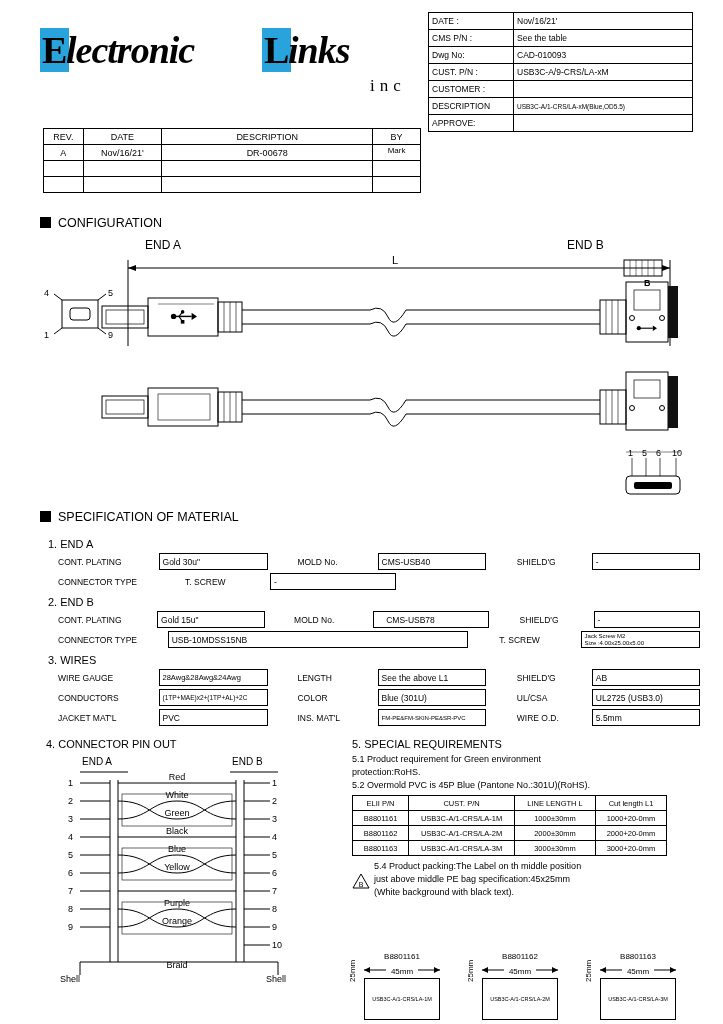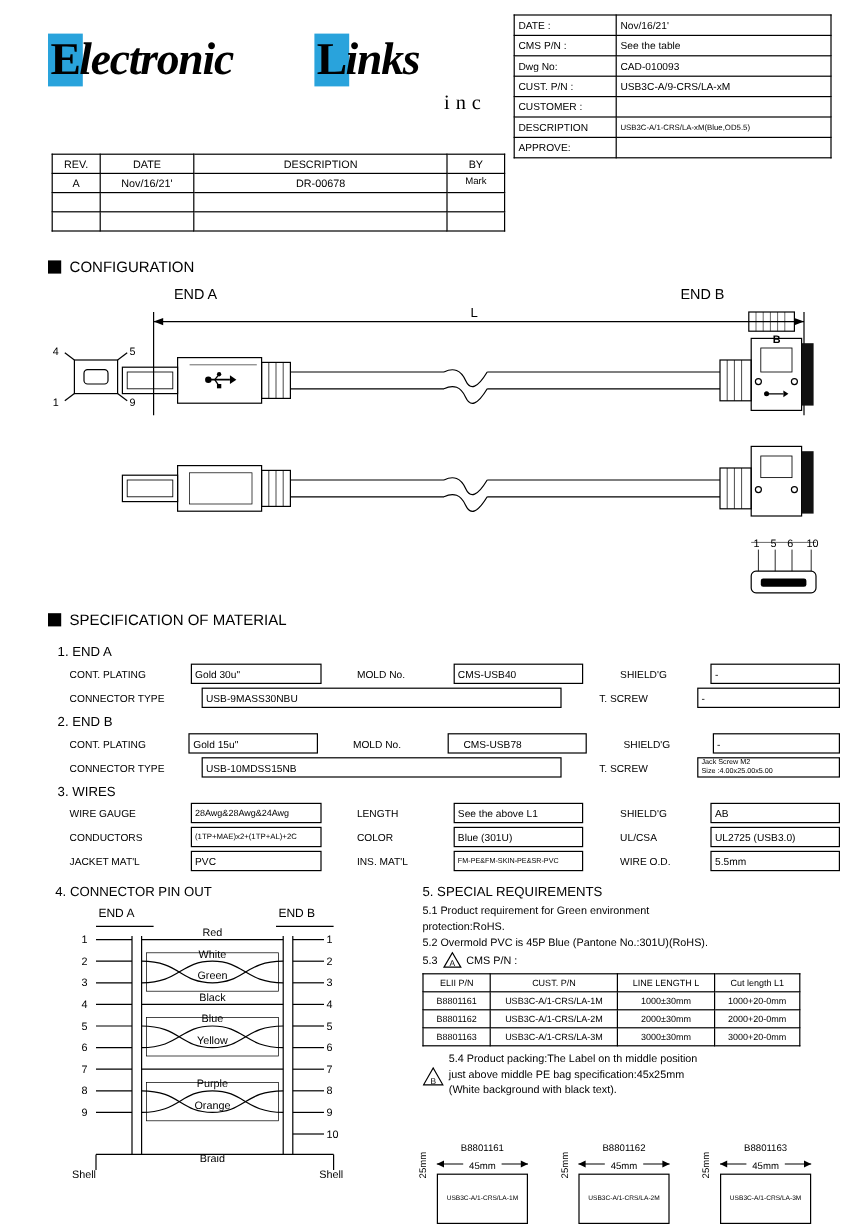--- a/index.html
+++ b/index.html
@@ -256,21 +256,20 @@
     <div class="srow">
       <div class="slabel">CONT. PLATING</div>
       <div class="sfield" style="width:120px;">Gold 30u"</div>
       <div class="slabel" style="width:72px;padding-left:10px;">MOLD No.</div>
       <div class="sfield" style="width:118px;">CMS-USB40</div>
       <div class="slabel" style="width:66px;padding-left:12px;">SHIELD'G</div>
       <div class="sfield" style="width:118px;">-</div>
     </div>
     <div class="srow">
       <div class="slabel">CONNECTOR TYPE</div>
-      <div class="sfield" style="width:310px;">USB-9MASS30NBU</div>
       <div class="slabel" style="width:66px;padding-left:12px;">T. SCREW</div>
       <div class="sfield" style="width:118px;">-</div>
     </div>
 
     <div class="spectitle">2. END B</div>
     <div class="srow">
       <div class="slabel">CONT. PLATING</div>
       <div class="sfield" style="width:120px;">Gold 15u"</div>
       <div class="slabel" style="width:72px;padding-left:10px;">MOLD No.</div>
       <div class="sfield" style="width:118px;padding-left:12px;">CMS-USB78</div>
@@ -404,28 +403,20 @@
       <line x1="40" y1="192" x2="40" y2="205" stroke="#000"></line>
       <line x1="238" y1="192" x2="238" y2="205" stroke="#000"></line>
     </svg>
   </div>
 
   <div id="special">
     <div style="font-size:11px;margin-bottom:4px;">5. SPECIAL REQUIREMENTS</div>
     <p>5.1 Product requirement for Green environment</p>
     <p>      protection:RoHS.</p>
     <p>5.2 Overmold PVC is 45P Blue (Pantone No.:301U)(RoHS).</p>
-    <div style="display:flex;align-items:center;gap:4px;margin:1px 0 0 0;">
-      <span style="font-size:9px;">5.3</span>
-      <svg width="16" height="14">
-        <polygon points="8,1 15,13 1,13" fill="none" stroke="#000"></polygon>
-        <text x="8" y="12" font-size="7" text-anchor="middle">A</text>
-      </svg>
-      <span style="font-size:9px;">CMS P/N :</span>
-    </div>
     <table id="lltable">
       <thead>
           <tr id="lltable-head">
             <td class="ctr" style="width: 52px;">ELII P/N</td>
             <td class="ctr" style="width: 112px;">CUST. P/N</td>
             <td class="ctr" style="width: 80px;">LINE LENGTH  L</td>
             <td class="ctr" style="width: 70px;">Cut length L1</td>
           </tr>
         </thead>
       <tbody id="lltable-body">

